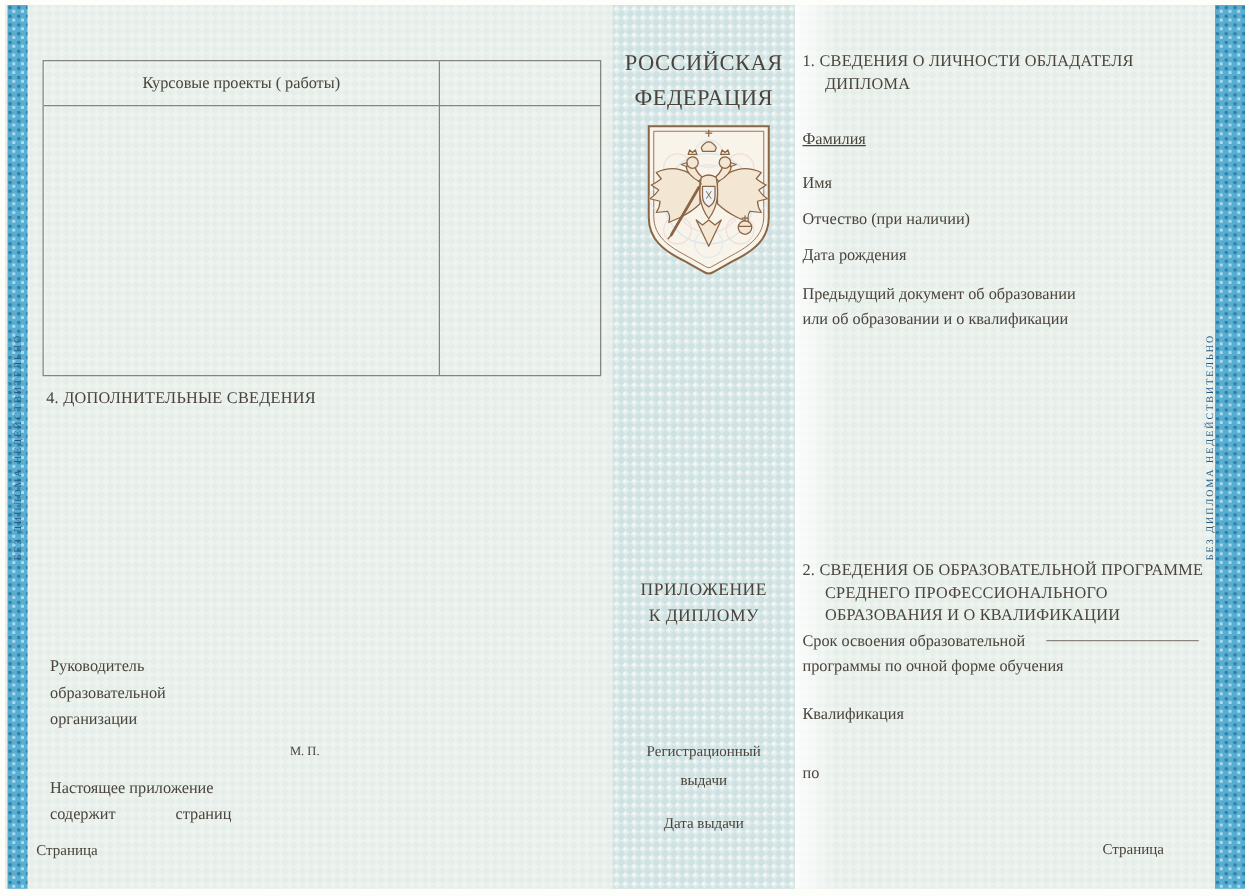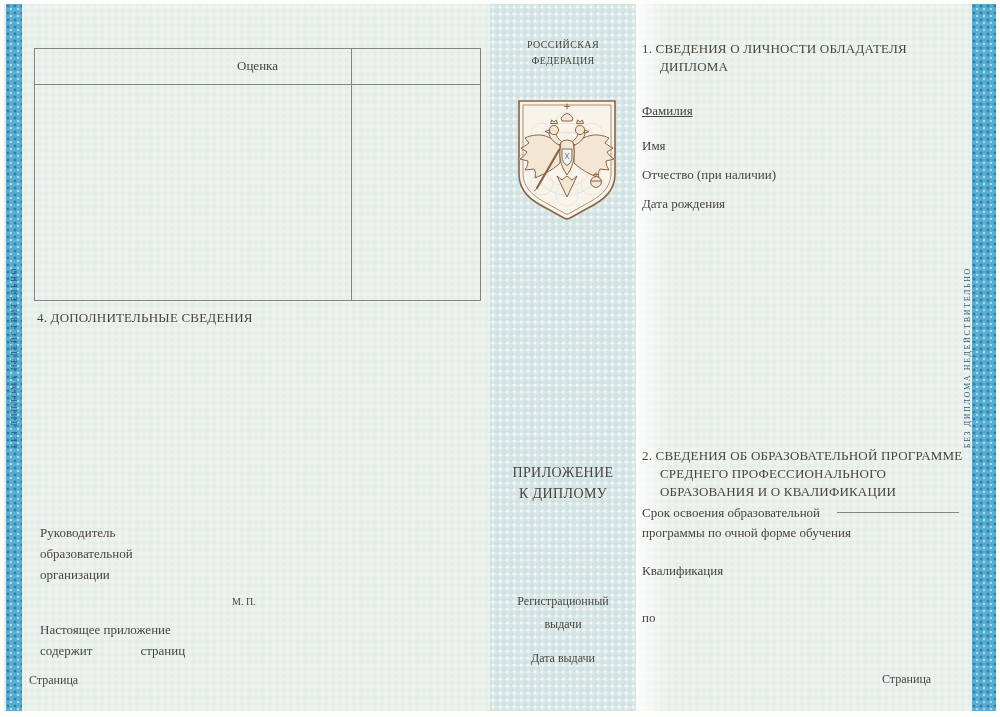--- a/index.html
+++ b/index.html
@@ -75,21 +75,21 @@
 </head>
 <body>
 
 <div class="paper">
 
   <div class="spine"></div>
   <div class="spine-right-halo"></div>
 
   <div class="cw-table">
     <div class="cw-head">
-      <div class="cw-col2 lbl">Оценка</div>
+      <div class="cw-col1 lbl">Курсовые проекты ( работы)</div>
     </div>
     <div class="cw-divider"></div>
   </div>
 
   <div class="abs heading" style="left:33px;top:305px;">4. ДОПОЛНИТЕЛЬНЫЕ СВЕДЕНИЯ</div>
 
   <div class="abs lbl preline" style="left:36px;top:518px;line-height:1.62;">Руководитель
 образовательной
 организации</div>
 
@@ -97,21 +97,21 @@
 
   <div class="abs lbl" style="left:36px;top:616px;">Настоящее приложение</div>
   <div class="abs" style="left:36px;top:637px;display:flex;gap:48px;">
     <span class="lbl">содержит</span>
     <span class="lbl">страниц</span>
   </div>
 
   <div class="abs small-lbl" style="left:25px;top:669px;">Страница</div>
 
 
-  <div class="abs lbl preline ctr" style="left:486px;top:33px;width:146px;font-size:10px;letter-spacing:.4px;">РОССИЙСКАЯ
+  <div class="abs lbl preline ctr" style="left:486px;top:33px;width:146px;font-size:18px;letter-spacing:.4px;">РОССИЙСКАЯ
 ФЕДЕРАЦИЯ</div>
 
   <svg class="abs" style="left:507px;top:92px;" width="112" height="128" viewBox="0 0 112 128">
 
     <path d="M8,5 H104 V78 C104,96 91,105 77,112 L60,121.5 C57,123.5 55,123.5 52,121.5 L35,112 C21,105 8,96 8,78 Z" fill="#f8f4ea" stroke="#8a6546" stroke-width="1.6"></path>
     <path d="M12,9 H100 V77 C100,93 88,101 75,108 L58.6,117.2 C56.8,118.4 55.2,118.4 53.4,117.2 L37,108 C24,101 12,93 12,77 Z" fill="none" stroke="#8a6546" stroke-width="0.7"></path>
 
     <g opacity="0.55" fill="none">
       <circle cx="56" cy="63" r="36" stroke="#bcd9ec" stroke-width="1"></circle>
       <circle cx="56" cy="63" r="27" stroke="#e9cbd6" stroke-width="1"></circle>
@@ -168,20 +168,22 @@
   <div class="abs ctr small-lbl" style="left:486px;top:647px;width:146px;">Дата выдачи</div>
 
   <div class="abs heading" style="left:638px;top:36px;width:320px;">1. СВЕДЕНИЯ О ЛИЧНОСТИ ОБЛАДАТЕЛЯ
 ДИПЛОМА</div>
 
   <div class="abs lbl" style="left:638px;top:97px;text-decoration:underline;">Фамилия</div>
   <div class="abs lbl" style="left:638px;top:132px;">Имя</div>
   <div class="abs lbl" style="left:638px;top:161px;">Отчество (при наличии)</div>
   <div class="abs lbl" style="left:638px;top:190px;">Дата рождения</div>
 
+  <div class="abs lbl preline" style="left:638px;top:221px;line-height:1.55;">Предыдущий документ об образовании
+или об образовании и о квалификации</div>
 
   <div class="abs heading" style="left:638px;top:443px;width:330px;">2. СВЕДЕНИЯ ОБ ОБРАЗОВАТЕЛЬНОЙ ПРОГРАММЕ
 СРЕДНЕГО ПРОФЕССИОНАЛЬНОГО
 ОБРАЗОВАНИЯ И О КВАЛИФИКАЦИИ</div>
 
   <div class="abs lbl" style="left:638px;top:499px;">Срок освоения образовательной</div>
   <div class="abs fill-line" style="left:833px;top:493px;width:122px;height:15px;"></div>
   <div class="abs lbl" style="left:638px;top:519px;text-align:center;">программы по очной форме обучения</div>
 
   <div class="abs lbl" style="left:638px;top:557px;">Квалификация</div>

